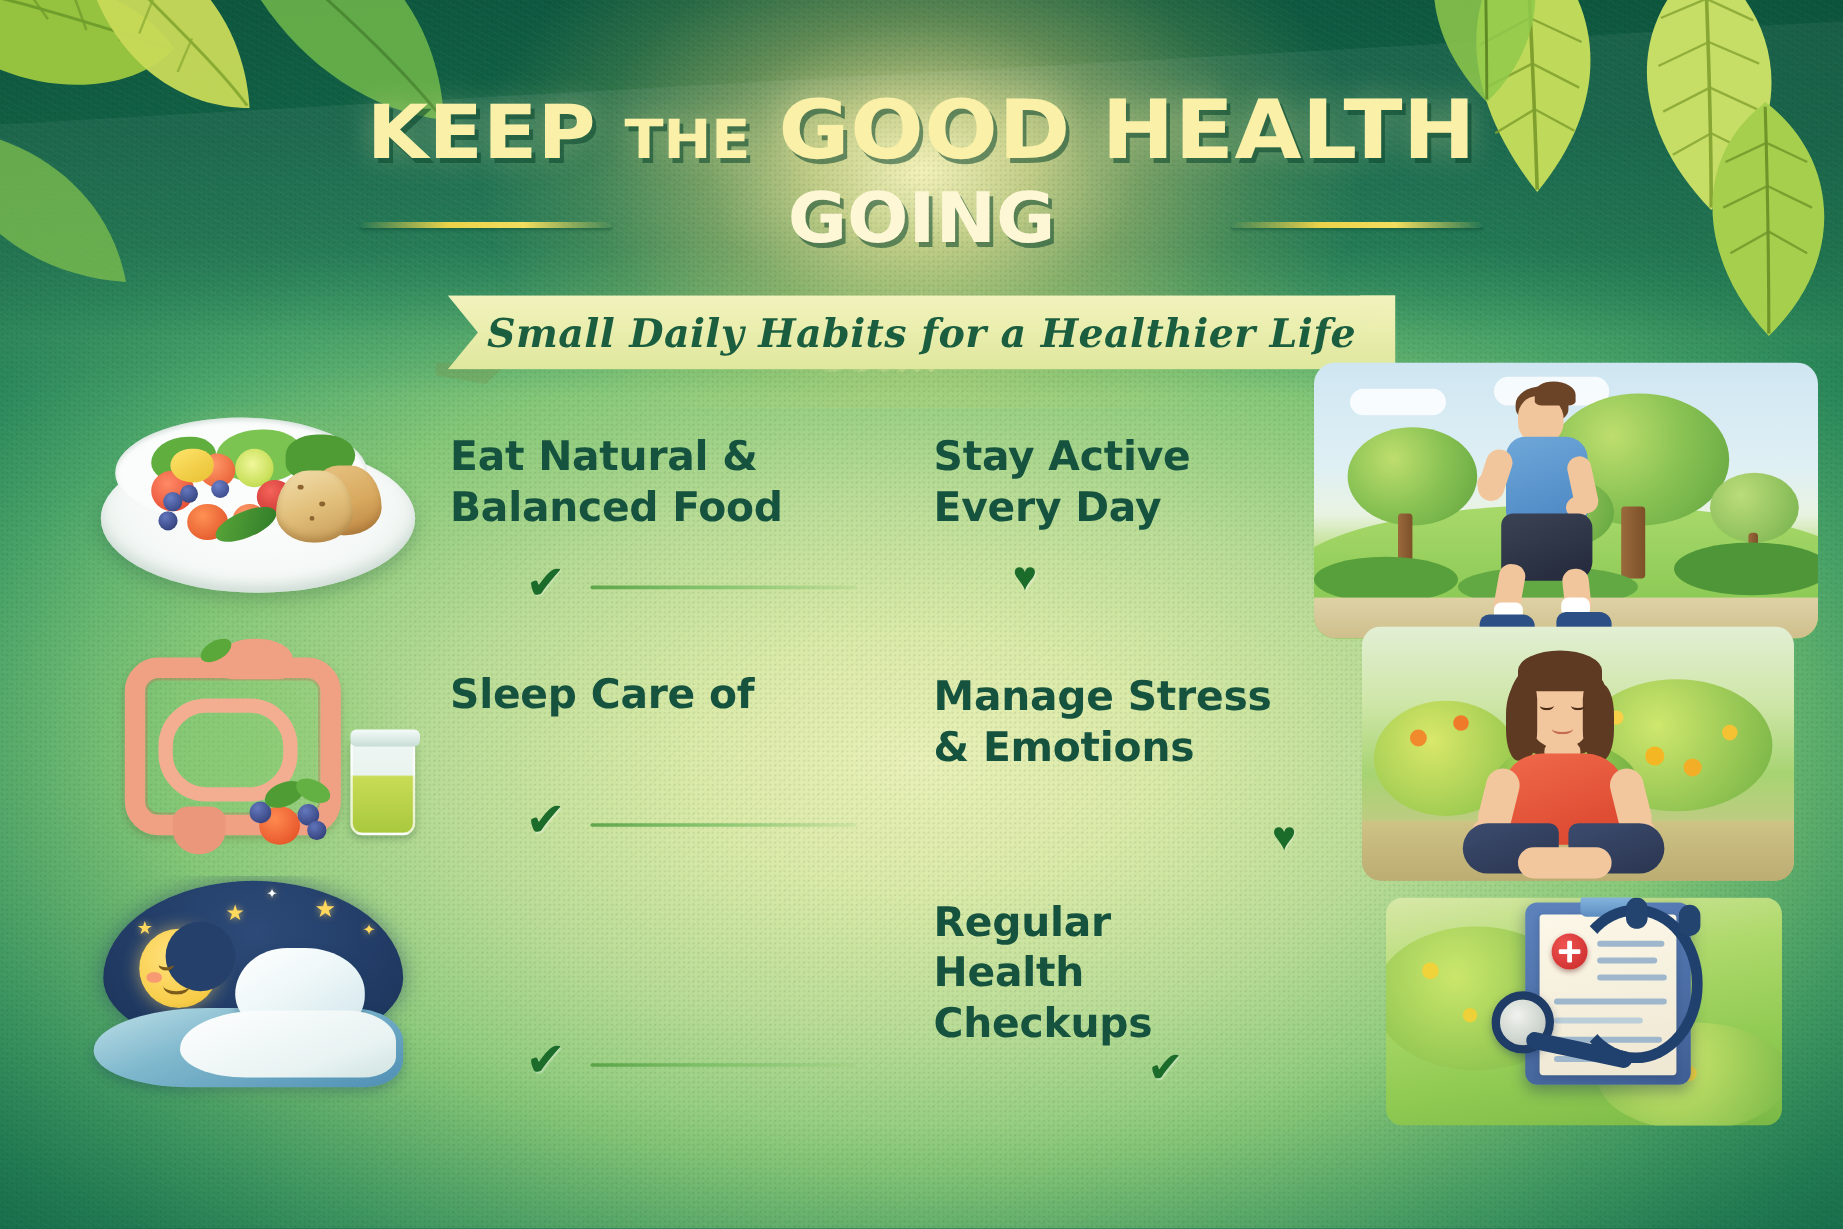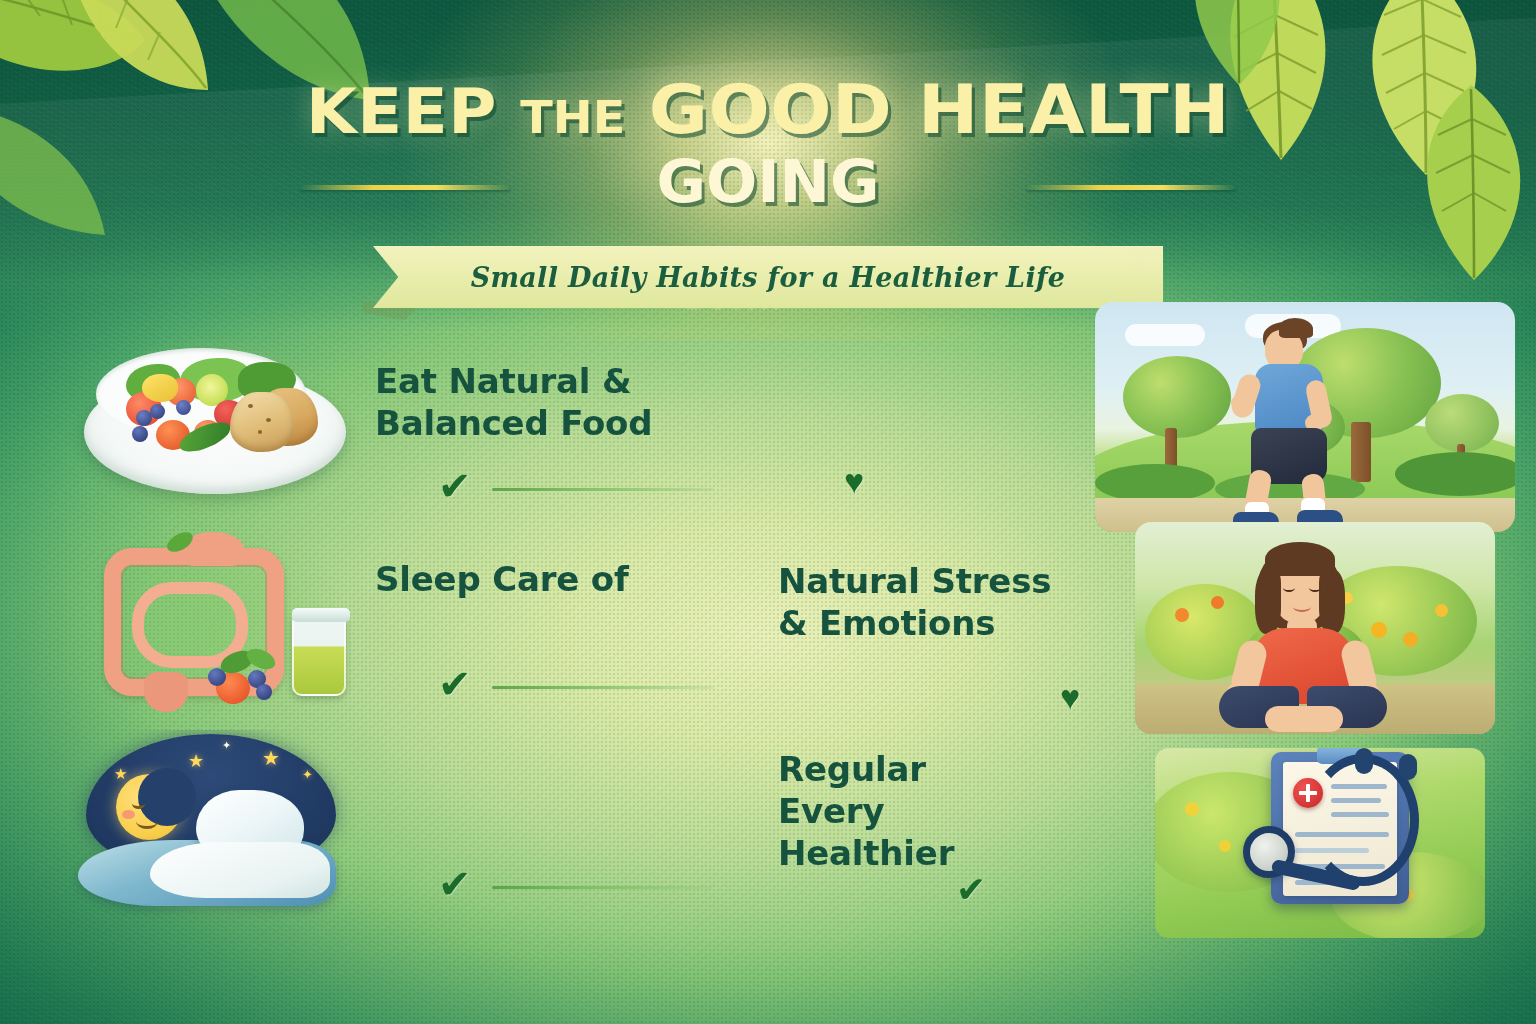--- a/index.html
+++ b/index.html
@@ -169,21 +169,21 @@
   }
   .ribbon-text {
     position: absolute;
     inset: 0;
     display: flex;
     align-items: center;
     justify-content: center;
     font-family: "DejaVu Serif", serif;
     font-style: italic;
     font-weight: bold;
-    font-size: 27px;
+    font-size: 33px;
     color: #1b5e3f;
     letter-spacing: 0.3px;
   }
   .ribbon-tail {
     position: absolute;
     top: 56px;
     width: 60px; height: 18px;
     background: rgba(120,150,80,0.35);
   }
   .ribbon-tail.l { left: -10px; clip-path: polygon(0 0, 100% 0, 70% 100%, 0 60%); }
@@ -664,20 +664,24 @@
           <div class="jog-skin" style="left:210px;top:112px;width:19px;height:18px;border-radius:50%;"></div>
           <div class="jog-short" style="left:156px;top:126px;width:76px;height:56px;border-radius:10px 12px 16px 12px;"></div>
           <div class="jog-skin" style="left:152px;top:168px;width:22px;height:44px;border-radius:10px;transform:rotate(10deg);"></div>
           <div class="jog-skin" style="left:208px;top:172px;width:22px;height:40px;border-radius:10px;transform:rotate(-6deg);"></div>
           <div class="blob" style="left:150px;top:200px;width:24px;height:16px;background:#fff;border-radius:6px;"></div>
           <div class="blob" style="left:206px;top:196px;width:24px;height:16px;background:#fff;border-radius:6px;"></div>
           <div class="jog-shoe" style="left:138px;top:210px;width:46px;height:18px;"></div>
           <div class="jog-shoe" style="left:202px;top:208px;width:46px;height:18px;"></div>
         </div>
       </div>
+      <div class="label" style="top:46px;">
+        <div>Stay Active</div>
+        <div>Every Day</div>
+      </div>
       <div class="check" style="left:84px; top:150px; font-size:34px;">♥</div>
     </div>
 
     <div class="item left" style="left:60px; top:198px;">
       <div class="art">
         <div class="art-frame">
           <div class="soft-patch" style="background:radial-gradient(circle at 50% 55%, rgba(130,200,105,0.55), rgba(130,200,105,0) 72%);"></div>
           <div class="gut-outer"></div>
           <div class="gut-inner"></div>
           <div class="blob" style="left:112px;top:0px;width:62px;height:34px;background:#f0a184;border-radius:50% 50% 20% 20%;"></div>
@@ -733,21 +737,21 @@
           <div class="med-skin" style="left:100px;top:118px;width:28px;height:56px;border-radius:14px;transform:rotate(14deg);"></div>
           <div class="med-skin" style="left:210px;top:118px;width:28px;height:56px;border-radius:14px;transform:rotate(-14deg);"></div>
           <div class="med-skin" style="left:92px;top:160px;width:26px;height:20px;border-radius:50%;"></div>
           <div class="med-skin" style="left:218px;top:160px;width:26px;height:20px;border-radius:50%;"></div>
           <div class="med-pant" style="left:84px;top:164px;width:80px;height:42px;border-radius:26px 10px 24px 26px;"></div>
           <div class="med-pant" style="left:172px;top:164px;width:80px;height:42px;border-radius:10px 26px 26px 24px;"></div>
           <div class="med-skin" style="left:130px;top:184px;width:78px;height:26px;border-radius:16px;"></div>
         </div>
       </div>
       <div class="label" style="top:30px;">
-        <div>Natural Stress</div>
+        <div>Manage Stress</div>
         <div>&amp; Emotions</div>
       </div>
       <div class="check" style="left:300px; top:150px; font-size:34px;">♥</div>
     </div>
 
     <div class="item left" style="left:60px; top:396px;">
       <div class="art" style="height:190px;">
         <div class="art-frame">
           <div class="soft-patch" style="background:radial-gradient(circle at 50% 55%, rgba(140,205,110,0.5), rgba(140,205,110,0) 72%);"></div>
           <div class="night"></div>
@@ -794,20 +798,20 @@
 
           <div class="steth-tube" style="left:152px;top:6px;width:112px;height:132px;border-color:#20406d;border-top-color:#20406d;border-left-color:transparent;"></div>
           <div class="blob" style="left:200px;top:0px;width:18px;height:26px;background:#23446f;border-radius:9px;"></div>
           <div class="blob" style="left:244px;top:6px;width:18px;height:26px;background:#23446f;border-radius:9px;"></div>
           <div class="steth-bell" style="left:88px;top:78px;"></div>
           <div class="blob" style="left:116px;top:120px;width:90px;height:14px;background:#20406d;border-radius:8px;transform:rotate(12deg);"></div>
         </div>
       </div>
       <div class="label" style="top:20px;">
         <div>Regular</div>
-        <div>Every</div>
-        <div>Healthier</div>
+        <div>Health</div>
+        <div>Checkups</div>
       </div>
       <div class="check" style="left:196px; top:144px; font-size:36px;">✔</div>
     </div>
 
   </div>
 </div>
 
 </body></html>

